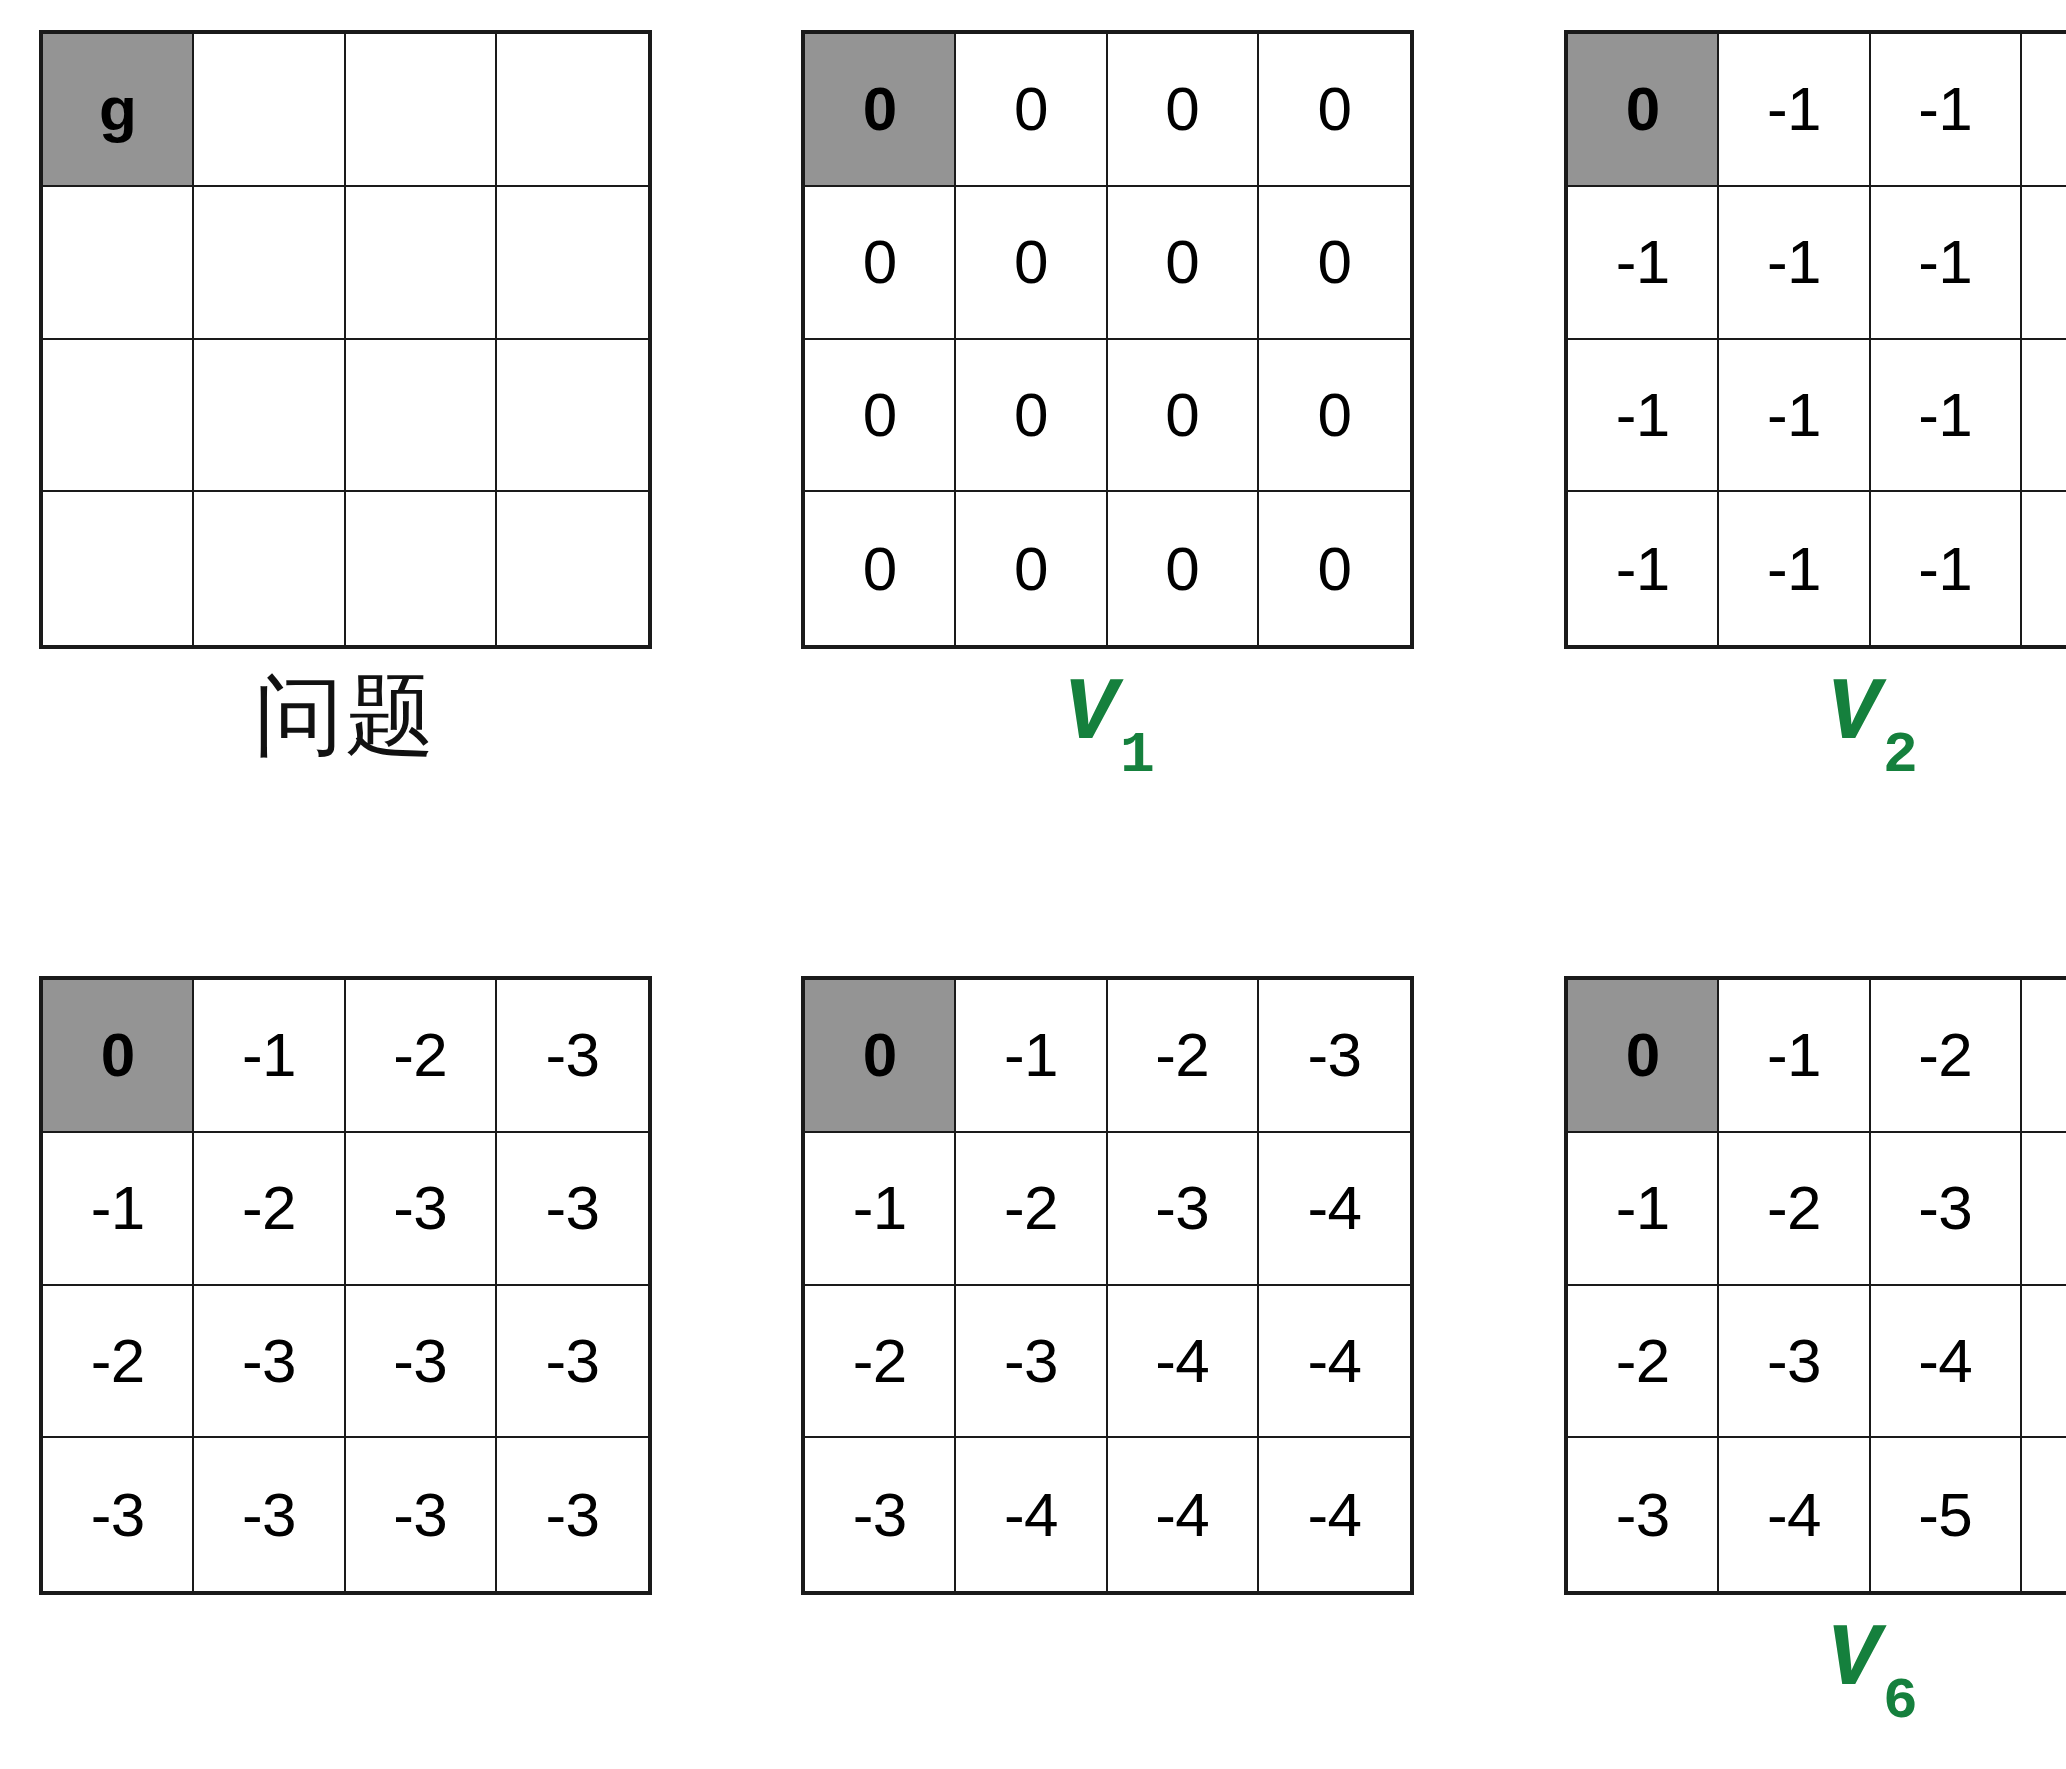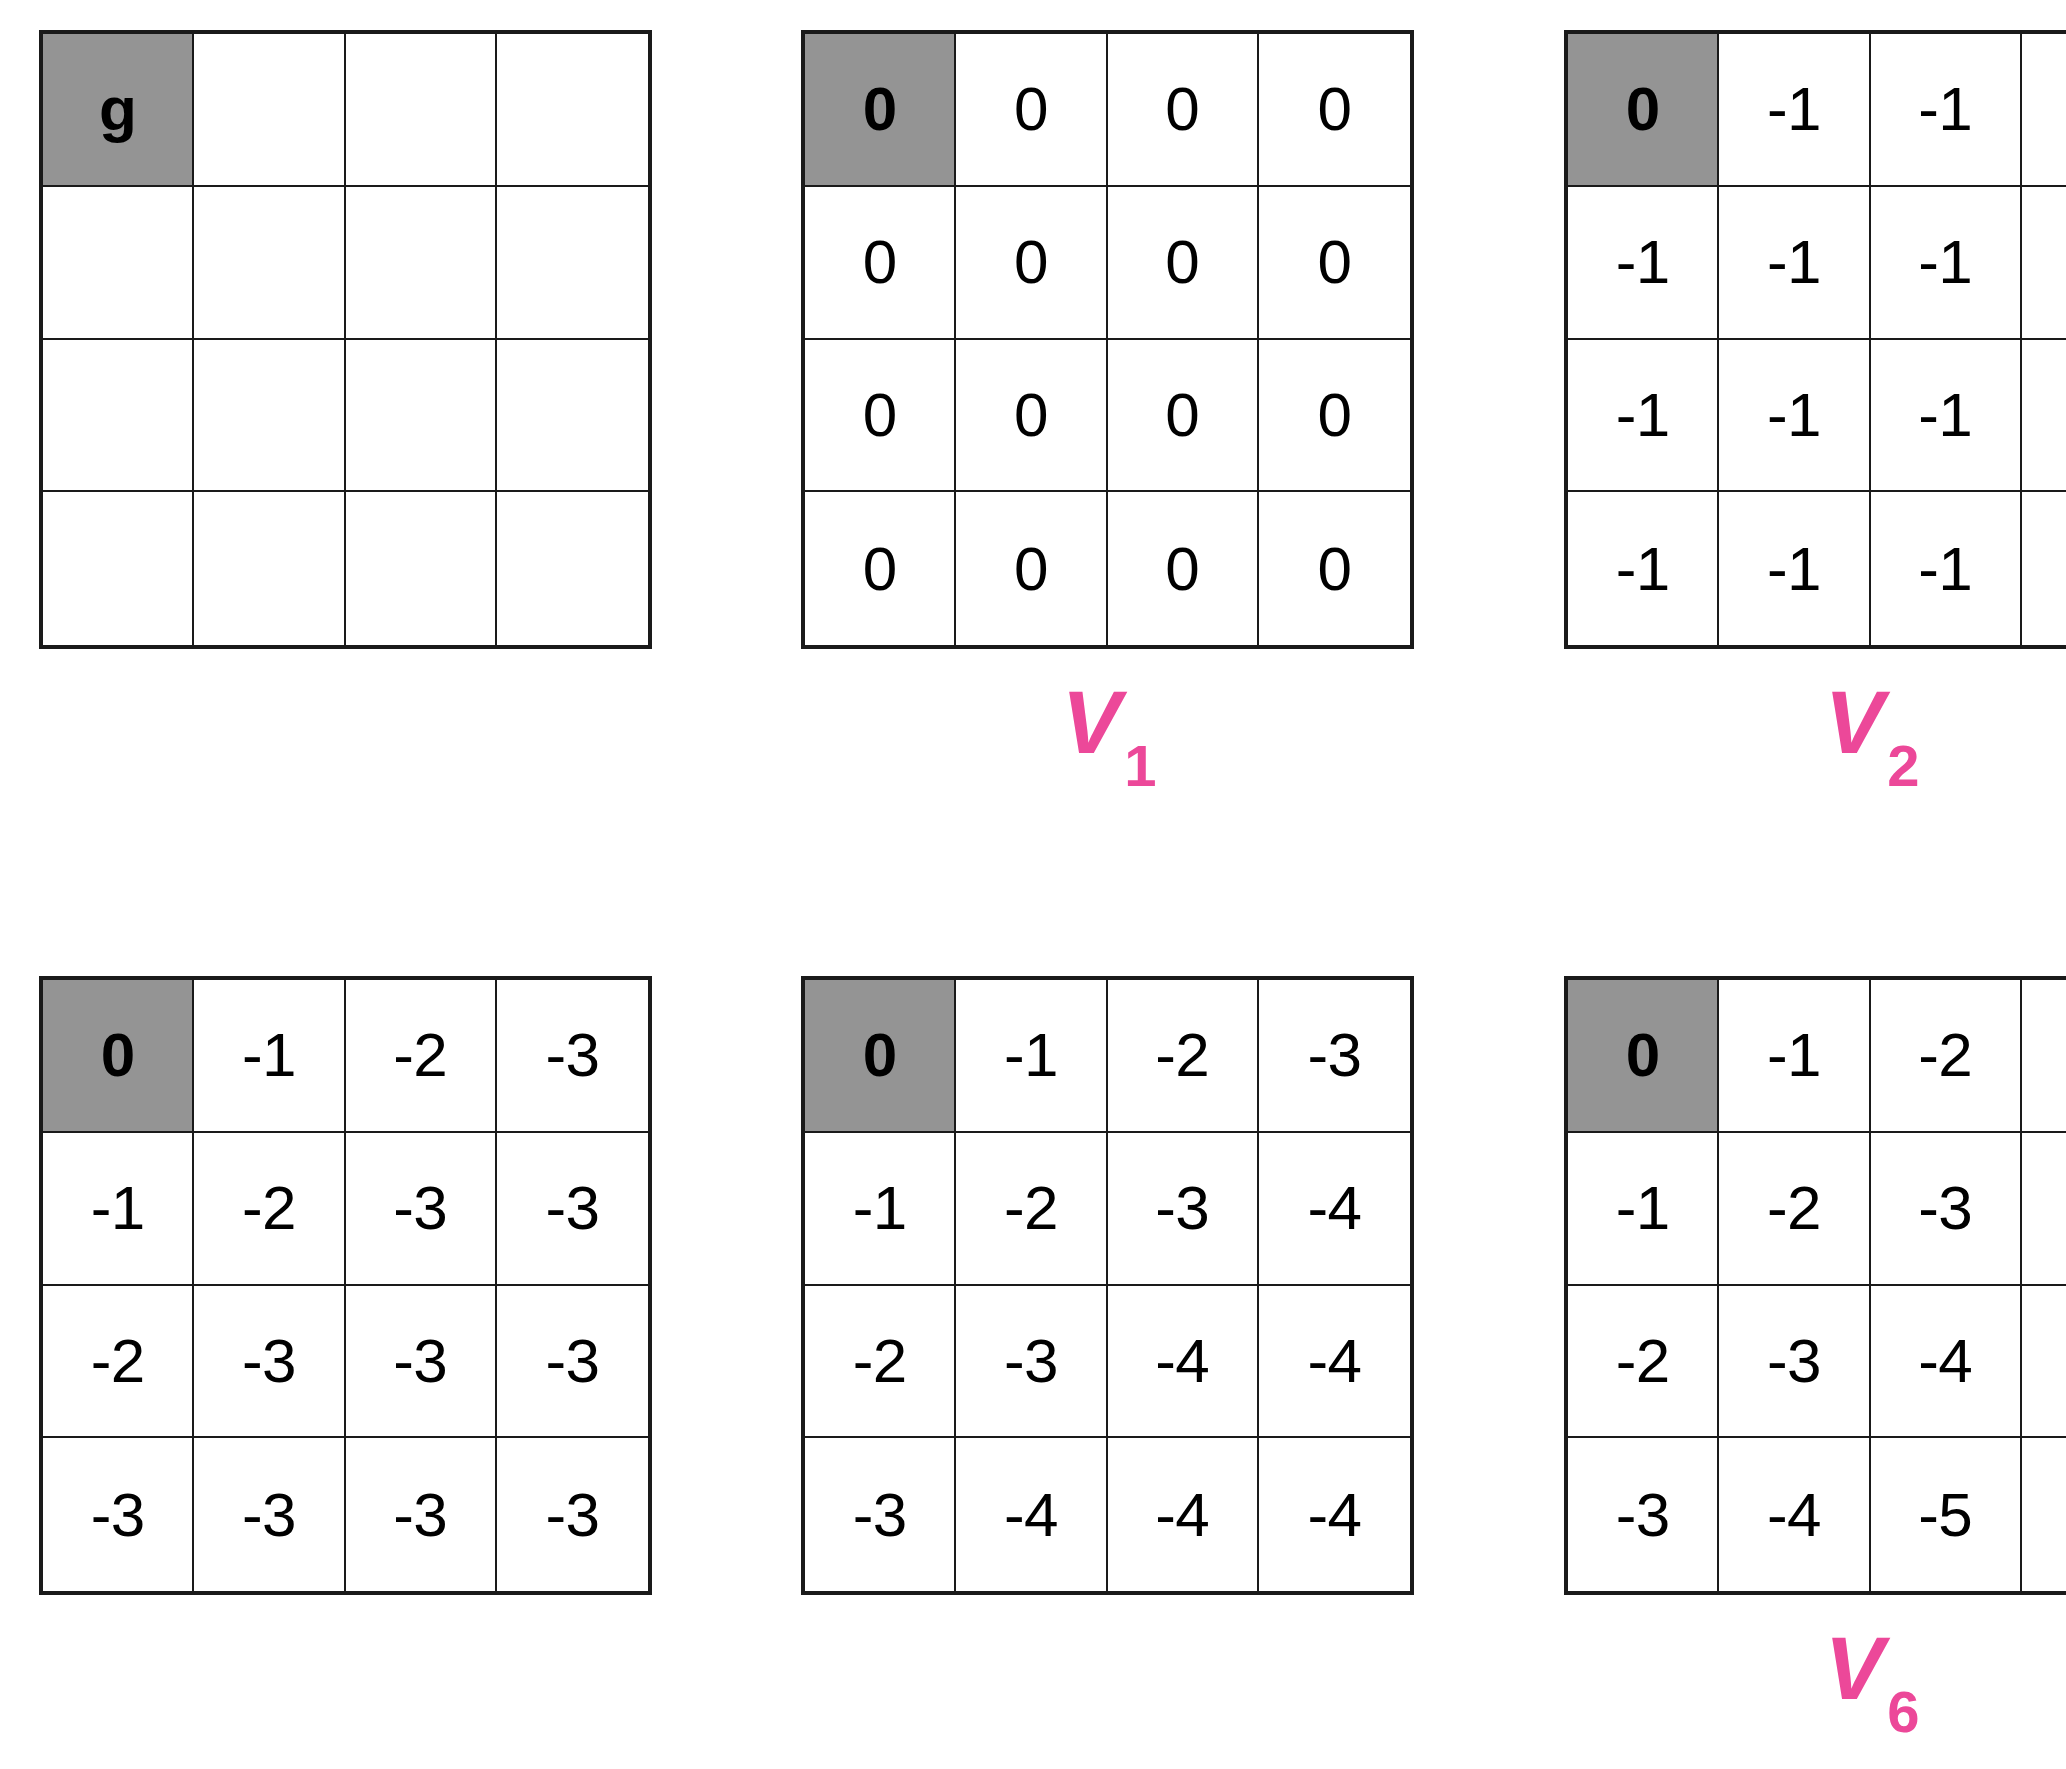--- a/index.html
+++ b/index.html
@@ -80,28 +80,27 @@
 
   .caption-cn {
     font-family: "Liberation Serif", serif;
     font-size: 89px;
     color: #111111;
     line-height: 1.1;
     letter-spacing: 2.5px;
   }
 
   .vlabel {
-    font-family: Liberation Sans, sans-serif;
+    font-family: Liberation Mono, monospace;
     font-size: 89px;
     font-weight: 700;
     font-style: italic;
-    color: #ec4899;
+    color: #15803d;
     line-height: 1.05;
     display: inline-block;
-    margin-top: 8px;
   }
 
   .vlabel .vsub {
     font-size: 58px;
     font-weight: 700;
     font-style: normal;
     vertical-align: sub;
     position: relative;
     top: 14px;
     left: 3.3px;
@@ -124,20 +123,21 @@
         <div class="cell col4"></div>
         <div class="cell"></div>
         <div class="cell"></div>
         <div class="cell"></div>
         <div class="cell col4"></div>
         <div class="cell row4"></div>
         <div class="cell row4"></div>
         <div class="cell row4"></div>
         <div class="cell col4 row4"></div>
       </div>
+      <div class="caption"><span class="caption-cn">问题</span></div>
     </div>
     <div class="panel r1 c2">
       <div class="grid">
         <div class="cell goal">0</div>
         <div class="cell">0</div>
         <div class="cell">0</div>
         <div class="cell col4">0</div>
         <div class="cell">0</div>
         <div class="cell">0</div>
         <div class="cell">0</div>

